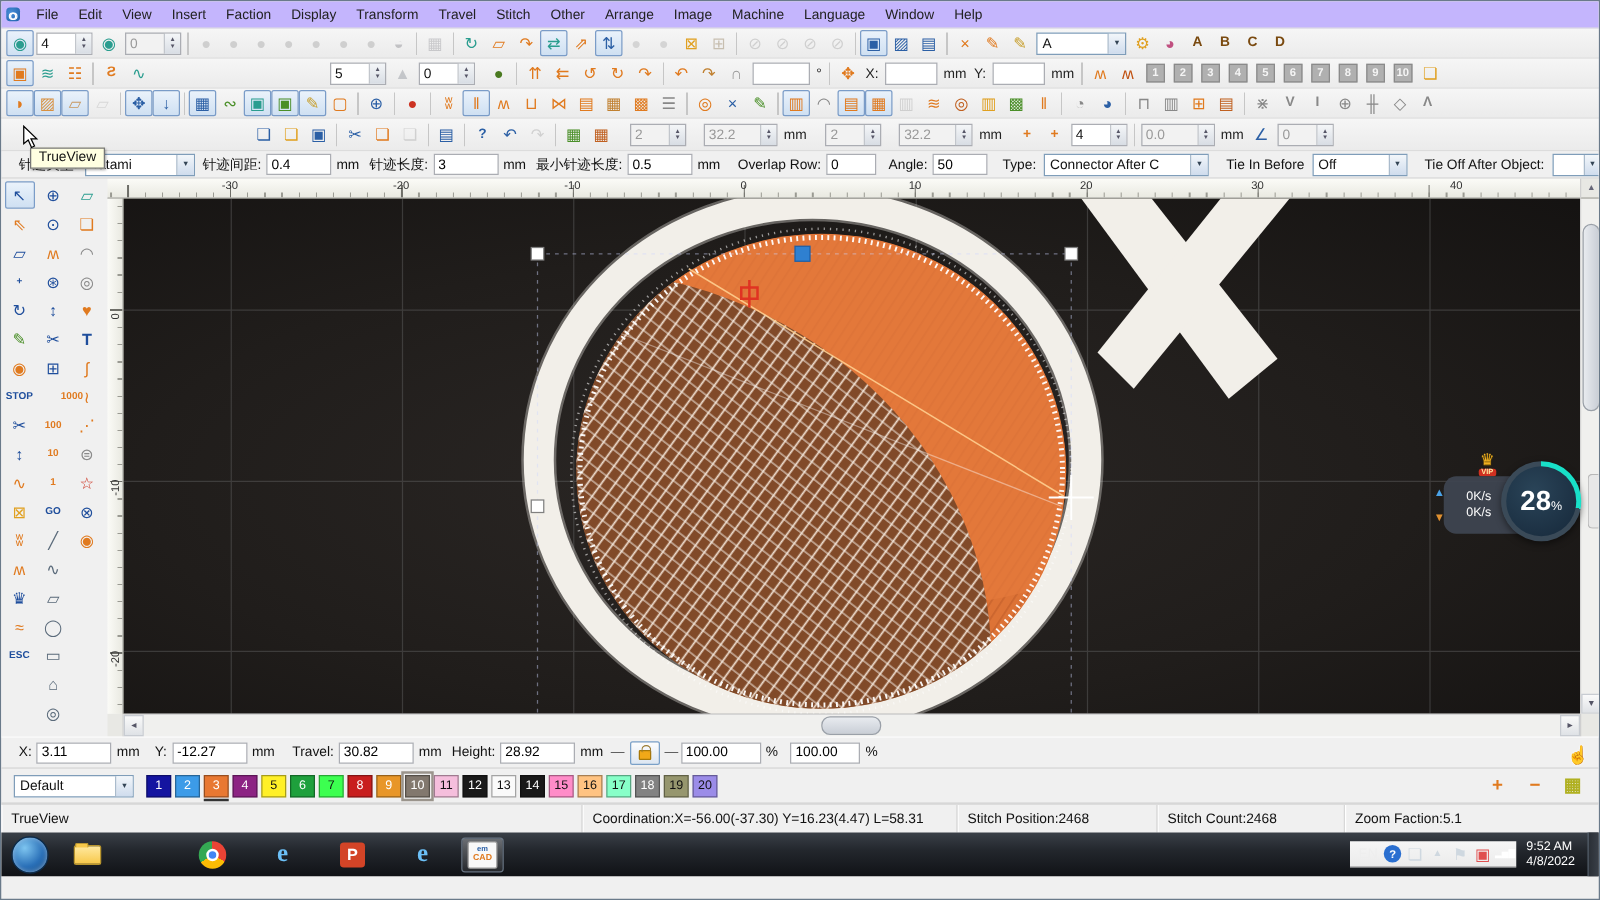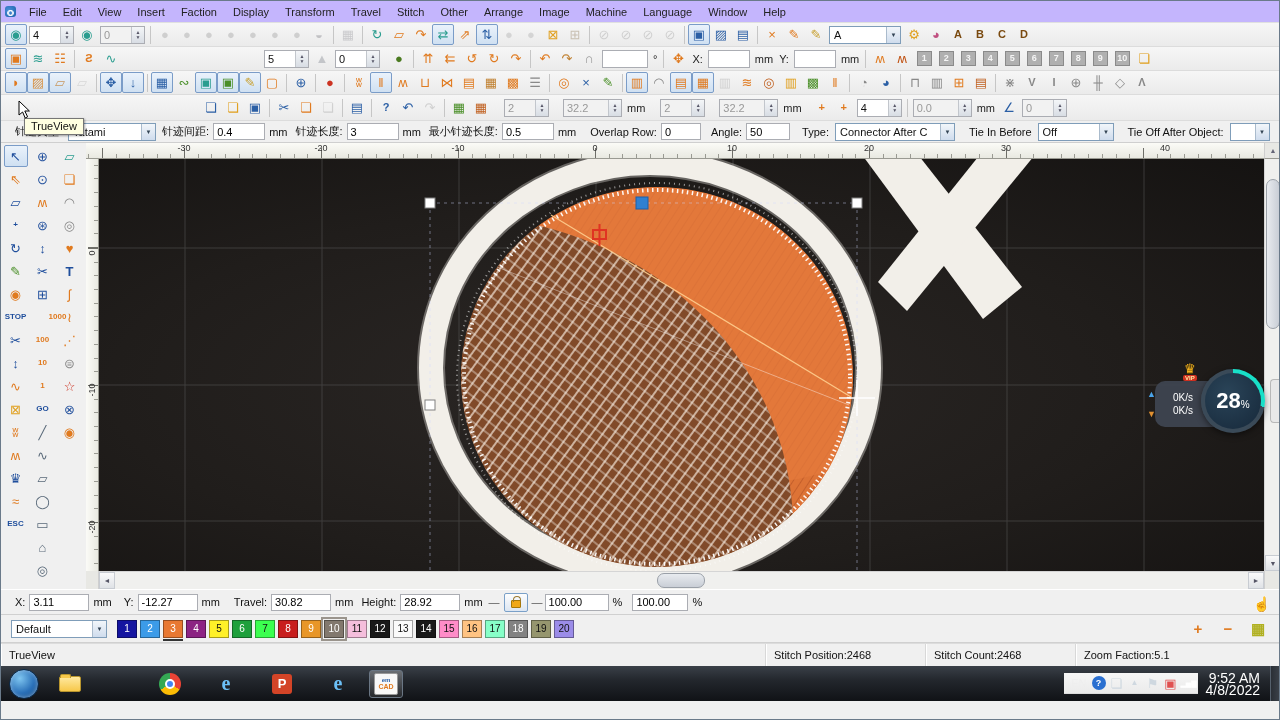--- a/index.html
+++ b/index.html
@@ -101,21 +101,21 @@
   .appic.chrome{border-radius:50%;background:conic-gradient(#ea4335 0 33%,#fbbc05 0 66%,#34a853 0 100%);position:relative}
   .appic.chrome::after{content:"";position:absolute;inset:6px;background:#4285f4;border-radius:50%;border:2px solid #fff}
   .appic.ie{color:#6cc0f7;font-family:"Liberation Serif",serif;font-weight:bold;font-size:20px}
   .appic.office{background:#d34427;color:#fff;border-radius:3px;font-weight:bold;font-size:13px;width:20px;height:20px}
   .appic.emcad{background:#f8f8f8;border:1px solid #999;border-radius:2px;font-size:7px;font-weight:bold;color:#e07a1f;flex-direction:column;width:24px;height:22px}
   .appic.emcad i{font-style:normal;color:#2b5fa5;font-size:6px}
   .tray{margin-left:auto;display:flex;align-items:center;gap:2px}
   .tray .tbtn{width:18px;height:20px}
   .tray .tlab{color:#eee;font-size:11px}
   .tray .gl.chip{background:#2a6fd0;border-radius:50%;width:14px;height:14px;display:flex;align-items:center;justify-content:center;font-size:9px;font-weight:bold}
-  .clock{color:#fff;font-size:14px;text-align:right;line-height:12px;margin:0 8px 0 6px}
+  .clock{color:#fff;font-size:10px;text-align:left;line-height:12px;margin:0 8px 0 6px}
   .showdesk{width:9px;height:35px;border-left:1px solid #55606c;background:linear-gradient(90deg,#2a2f36,#3a4048)}
   
   .speedwidget{position:absolute;right:12px;top:358px;width:112px;height:90px;z-index:40}
   .vipbadge{position:absolute;left:28px;top:0;text-align:center}
   .vipbadge .crown{color:#f0b020;font-size:13px;line-height:10px;text-shadow:0 1px 1px #7a5a00}
   .vipbadge .viplab{display:block;background:#d03020;color:#ffe9a0;font-size:6px;font-weight:bold;border-radius:2px;padding:0 2px;margin-top:-2px}
   .speedpill{position:absolute;left:0;top:22px;width:92px;height:46px;background:rgba(62,68,80,.95);border-radius:10px;color:#fff;font-size:10px;display:flex;flex-direction:column;justify-content:center;gap:2px;padding-left:18px}
   .speedpill .uparr{position:absolute;left:-8px;top:8px;color:#4aa3e8;font-size:9px}
   .speedpill .dnarr{position:absolute;left:-8px;bottom:8px;color:#e09030;font-size:9px}
   .pctcircle{position:absolute;left:46px;top:10px;width:64px;height:64px;border-radius:50%;background:conic-gradient(#18e0c8 0 28%,#3a4a58 28% 100%);display:flex;align-items:center;justify-content:center;box-shadow:0 2px 6px rgba(0,0,0,.5)}
@@ -694,21 +694,21 @@
     <input class="pin" style="width: 52px;" value="3">
     <span class="plab">mm</span>
     <span class="plab">最小针迹长度:</span>
     <input class="pin" style="width: 52px;" value="0.5">
     <span class="plab">mm</span>
     <span class="plab" style="margin-left:10px">Overlap Row:</span>
     <input class="pin" style="width: 40px;" value="0">
     <span class="plab" style="margin-left:10px">Angle:</span>
     <input class="pin" style="width: 44px;" value="50">
     <span class="plab" style="margin-left:12px">Type:</span>
-    <span class="csel" style="width:120px">
+    <span class="csel" style="width:132px">
         <span class="sv" style="flex:1">Connector After C</span>
         <span class="ar">▼</span>
       </span>
     <span class="plab" style="margin-left:12px">Tie In Before</span>
     <span class="csel" style="width:76px">
         <span class="sv" style="flex:1">Off</span>
         <span class="ar">▼</span>
       </span>
     <span class="plab" style="margin-left:12px">Tie Off After Object:</span>
     <span class="csel" style="width:40px">
@@ -1047,20 +1047,21 @@
           <span class="gl" style="color:#e07a1f">−</span>
         </span>
       <span class="tbtn">
           <span class="gl" style="color:#b0b020">▦</span>
         </span>
     </div>
   </div>
 
   <div class="statusbar">
     <div class="sseg first">TrueView</div>
+    <div class="sseg" style="width:300px">Coordination:X=-56.00(-37.30) Y=16.23(4.47) L=58.31</div>
     <div class="sseg" style="width:160px">Stitch Position:2468</div>
     <div class="sseg" style="width:150px">Stitch Count:2468</div>
     <div class="sseg" style="width:204px">Zoom Faction:5.1</div>
   </div>
 
   <div class="taskbar">
     <div class="startorb"></div>
     <div style="display:flex;align-items:center">
         <div class="tapp" style="margin-left: 14px;">
           <div class="appic folder"></div>

